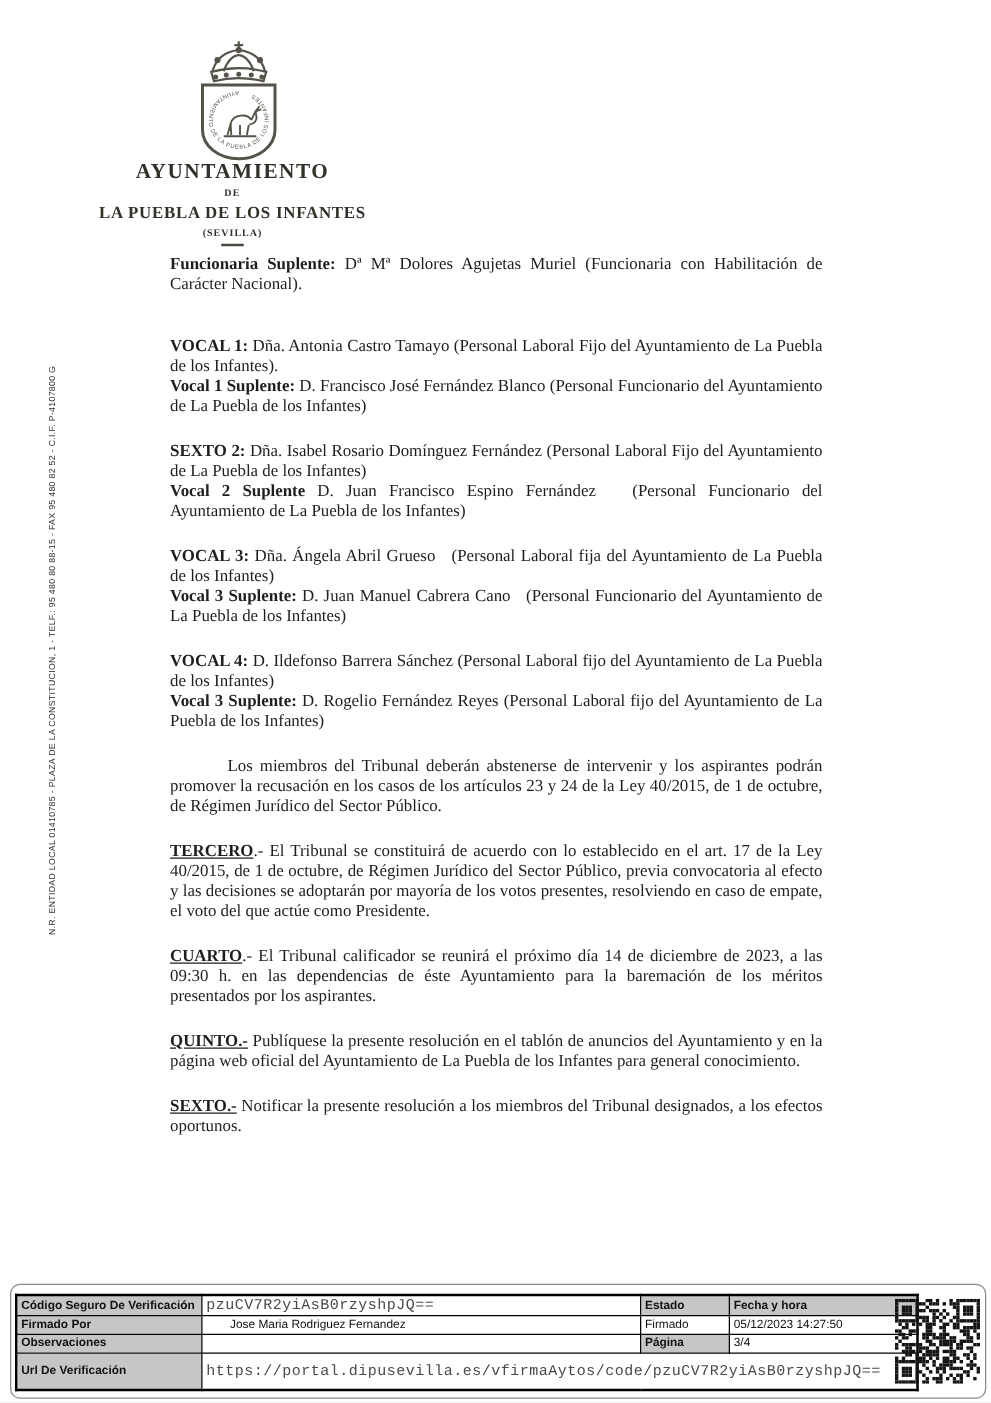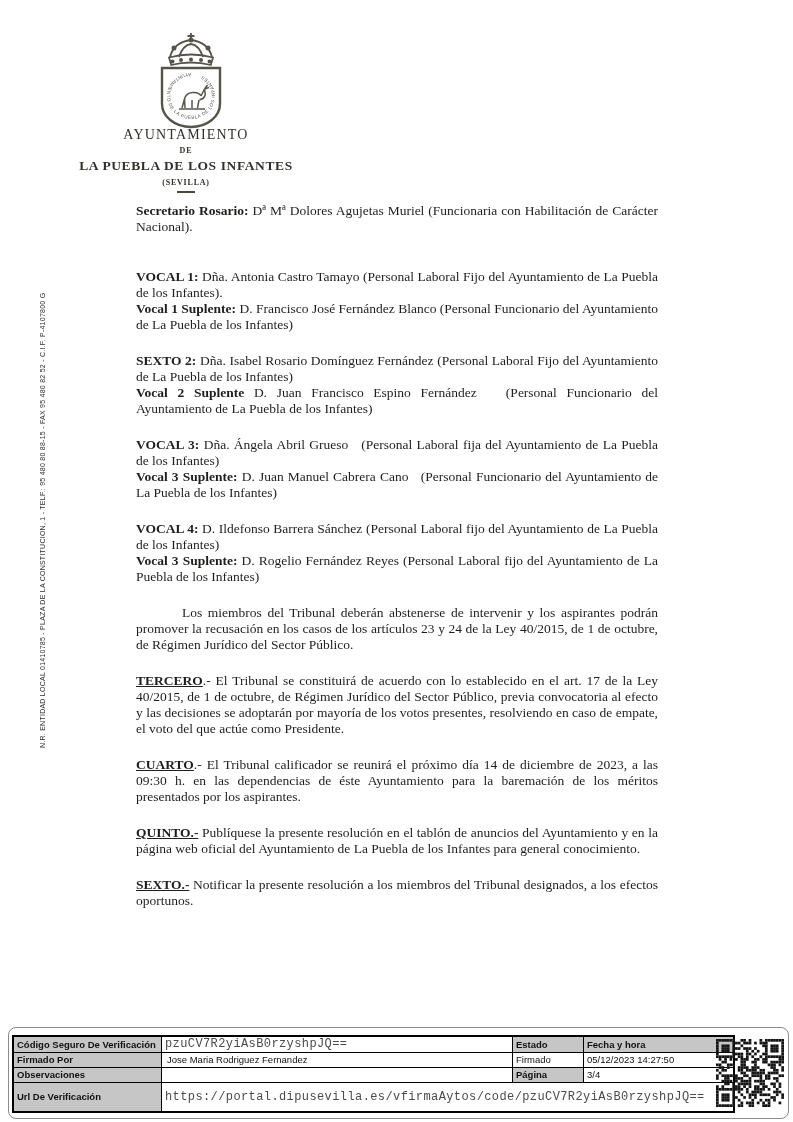--- a/index.html
+++ b/index.html
@@ -2,21 +2,21 @@
 <html><head>
 <meta charset="utf-8">
 <style>
   html,body{margin:0;padding:0;background:#e9e9e9;}
   .page{position:relative;width:793px;height:1122px;background:#ffffff;margin:0 auto;
         font-family:"Liberation Serif",serif;color:#1f1e1c;overflow:hidden;}
 
   
   .crest{position:absolute;left:141px;top:31px;width:100px;height:100px;}
   .head-block{position:absolute;left:60px;top:127px;width:252px;text-align:center;color:#33302a;}
-  .head-org{font-size:14px;letter-spacing:1.2px;font-weight:400;}
+  .head-org{font-size:17px;letter-spacing:1.2px;font-weight:700;}
   .head-de{font-size:8px;letter-spacing:1px;margin-top:3px;font-weight:600;}
   .head-town{font-size:13.5px;letter-spacing:0.6px;font-weight:600;margin-top:3px;}
   .head-prov{font-size:8px;letter-spacing:0.8px;font-weight:700;margin-top:4px;}
   .head-dash{width:18px;height:2px;background:#4a473f;margin:4px auto 0;}
 
   
   .sideline{position:absolute;left:39px;top:748px;transform:rotate(-90deg);transform-origin:0 0;
             white-space:nowrap;font-family:"Liberation Sans",sans-serif;font-size:7px;
             letter-spacing:0.25px;color:#2e2d2b;}
 
@@ -34,21 +34,21 @@
   
   .strip{position:absolute;left:8px;top:1027px;width:779px;height:90px;
          border:1px solid #8b8b8b;border-radius:8px;background:#fff;}
   .vtab{position:absolute;left:12px;top:1035px;border-collapse:collapse;table-layout:fixed;
         width:692px;font-family:"Liberation Sans",sans-serif;font-size:9.5px;color:#111;}
   .vtab td{border:1px solid #000;padding:0 3px;vertical-align:middle;overflow:hidden;}
   .vtab{border:2px solid #000;}
   .vtab .lab{background:#c6c6c6;font-weight:700;}
   .vtab .mono{font-family:"Liberation Mono","DejaVu Sans Mono",monospace;font-size:12px;
               color:#4a4a4a;letter-spacing:0.4px;}
-  .vtab .left{text-align:left;padding-left:5px;}
+  .vtab .left{text-align:left;padding-left:22px;}
   .r1{height:16px;} .r2{height:15px;} .r3{height:15px;} .r4{height:30px;border-radius:15px;}
   .urlcell{vertical-align:top;padding-top:3px;}
   .qr-box{position:absolute;left:716px;top:1039px;width:68px;height:68px;}
 </style>
 </head>
 <body>
 
 <div class="page">
 
   <svg class="crest" viewBox="0 0 100 100" aria-hidden="true">
@@ -87,21 +87,21 @@
     <div class="head-town">LA PUEBLA DE LOS INFANTES</div>
     <div class="head-prov">(SEVILLA)</div>
     <div class="head-dash"></div>
   </div>
 
   <div class="sideline">N.R. ENTIDAD LOCAL 01410785 - PLAZA DE LA CONSTITUCION, 1 - TELF.: 95 480 80 88-15 - FAX 95 480 82 52 - C.I.F. P-4107800 G</div>
 
   <div class="body-col">
 
     <div class="blk-wide">
-      <p><b>Secretario Rosario:</b><span> Dª Mª Dolores Agujetas Muriel (Funcionaria con Habilitación de Carácter Nacional).</span></p>
+      <p><b>Funcionaria Suplente:</b><span> Dª Mª Dolores Agujetas Muriel (Funcionaria con Habilitación de Carácter Nacional).</span></p>
     </div>
 
     <div class="blk">
       <p><b>VOCAL 1:</b><span> Dña. Antonia Castro Tamayo (Personal Laboral Fijo del Ayuntamiento de La Puebla de los Infantes).</span></p>
       <p><b>Vocal 1 Suplente:</b><span> D. Francisco José Fernández Blanco (Personal Funcionario del Ayuntamiento de La Puebla de los Infantes)</span></p>
     </div>
 
     <div class="blk">
       <p><b>SEXTO 2:</b><span> Dña. Isabel Rosario Domínguez Fernández (Personal Laboral Fijo del Ayuntamiento de La Puebla de los Infantes)</span></p>
       <p><b>Vocal 2 Suplente</b><span> D. Juan Francisco Espino Fernández&nbsp;&nbsp; (Personal Funcionario del Ayuntamiento de La Puebla de los Infantes)</span></p>

